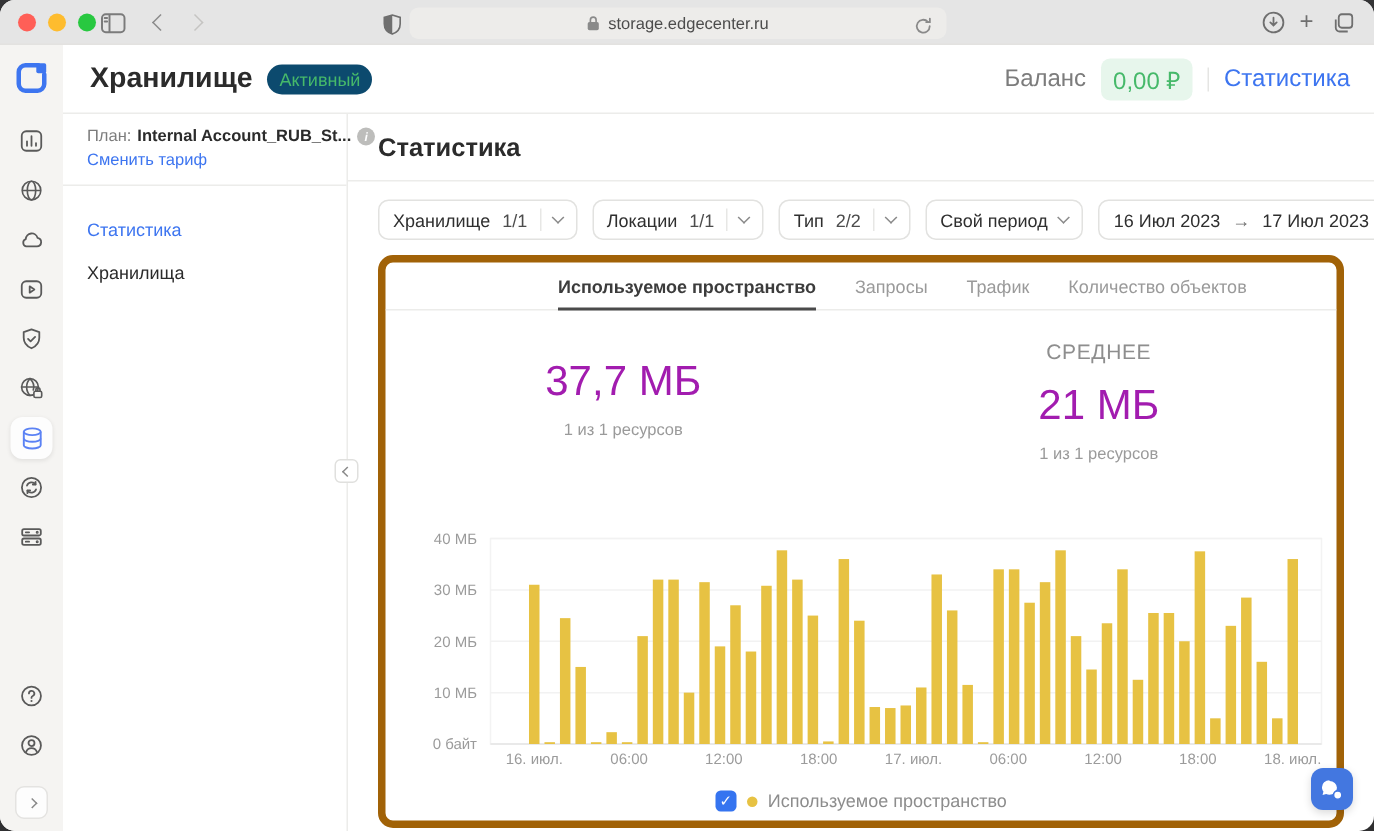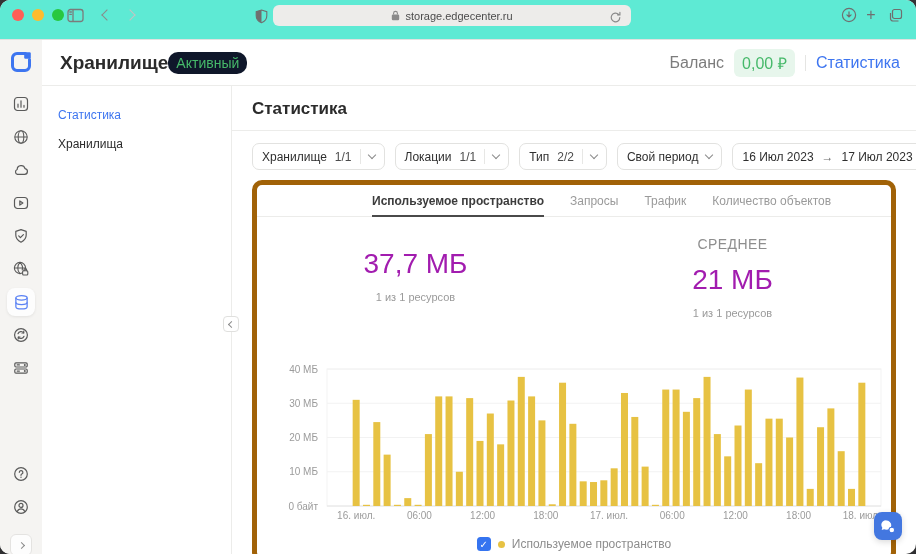--- a/index.html
+++ b/index.html
@@ -8,21 +8,21 @@
     background:#38383a;
     font-family:"Liberation Sans", sans-serif;
     display:flex; align-items:flex-start; justify-content:flex-start;
   }
   .window {
     width:916px; height:554px; background:#fff; border-radius:10px;
     overflow:hidden; position:relative; box-shadow:0 10px 40px rgba(0,0,0,.4);
   }
   
   .browser-bar {
-    height:40px; background:#5eead4; border-bottom:1px solid #E3E2E0;
+    height:30px; background:#e5e5e5; border-bottom:1px solid #E3E2E0;
     position:relative;
   }
   .traffic { position:absolute; top:9px; left:12px; display:flex; gap:8px; }
   .tl { width:12px; height:12px; border-radius:50%; }
   .tl.red{background:#FF5F57;} .tl.yellow{background:#FEBC2E;} .tl.green{background:#28C840;}
   .bicon { position:absolute; top:6px; color:#7b7b7b; display:flex; align-items:center; justify-content:center; width:18px; height:18px; }
   .chev { width:8px; height:8px; border-right:1.6px solid #8a8a8a; border-bottom:1.6px solid #8a8a8a; display:inline-block; }
   .chev.left  { transform:rotate(135deg); }
   .chev.right { transform:rotate(-45deg); }
   .chev.dim { border-color:#c5c4c2; }
@@ -48,21 +48,21 @@
     width:22px; height:22px; background:#FDFDFD; border:1px solid #E4E3E1; border-radius:6px;
     display:flex; align-items:center; justify-content:center; margin-top:8px;
   }
   .main-col { flex:1; display:flex; flex-direction:column; min-width:0; }
   .app-header {
     height:46px; border-bottom:1px solid #ECECEA; display:flex; align-items:center;
     padding:0 16px 0 18px; background:#fff; flex:0 0 46px;
   }
   .app-title { font-size:19px; font-weight:bold; color:#2b2b2b; }
   .status-pill {
-    background:#0f172a; color:#46B96A; font-size:14px;
+    margin-left:10px; background:#0c4a6e; color:#46B96A; font-size:12px;
     padding:3px 8px; border-radius:10px;
   }
   .header-right { margin-left:auto; display:flex; align-items:center; gap:10px; font-size:16px; }
   .balance-label { color:#7c7c7c; }
   .balance-pill { background:#E7F6EC; color:#46B96A; padding:3px 8px; border-radius:6px; }
   .header-divider { width:1px; height:16px; background:#E5E5E3; }
   .topup-link { color:#3D75F0; cursor:pointer; }
   
   .body-row { flex:1; display:flex; min-height:0; position:relative; }
   .sidenav { width:190px; flex:0 0 190px; border-right:1px solid #ECECEA; position:relative; }
@@ -285,20 +285,28 @@
           <span class="balance-label">Баланс</span>
           <span class="balance-pill">0,00 ₽</span>
           <span class="header-divider"></span>
           <span class="topup-link">Статистика</span>
         </div>
       </div>
 
       <div class="body-row">
 
         <div class="sidenav">
+          <div class="plan-block">
+            <div class="plan-line">
+              <span>План:</span>
+              <span class="plan-name">Internal Account_RUB_St...</span>
+              <span class="info-dot">i</span>
+            </div>
+            <span class="change-link">Сменить тариф</span>
+          </div>
           <div class="nav-list">
             <span class="nav-item active">Статистика</span>
             <span class="nav-item">Хранилища</span>
           </div>
           <span class="collapse-btn">
               <span class="chev left"></span>
             </span>
         </div>
 
         <div class="content">

